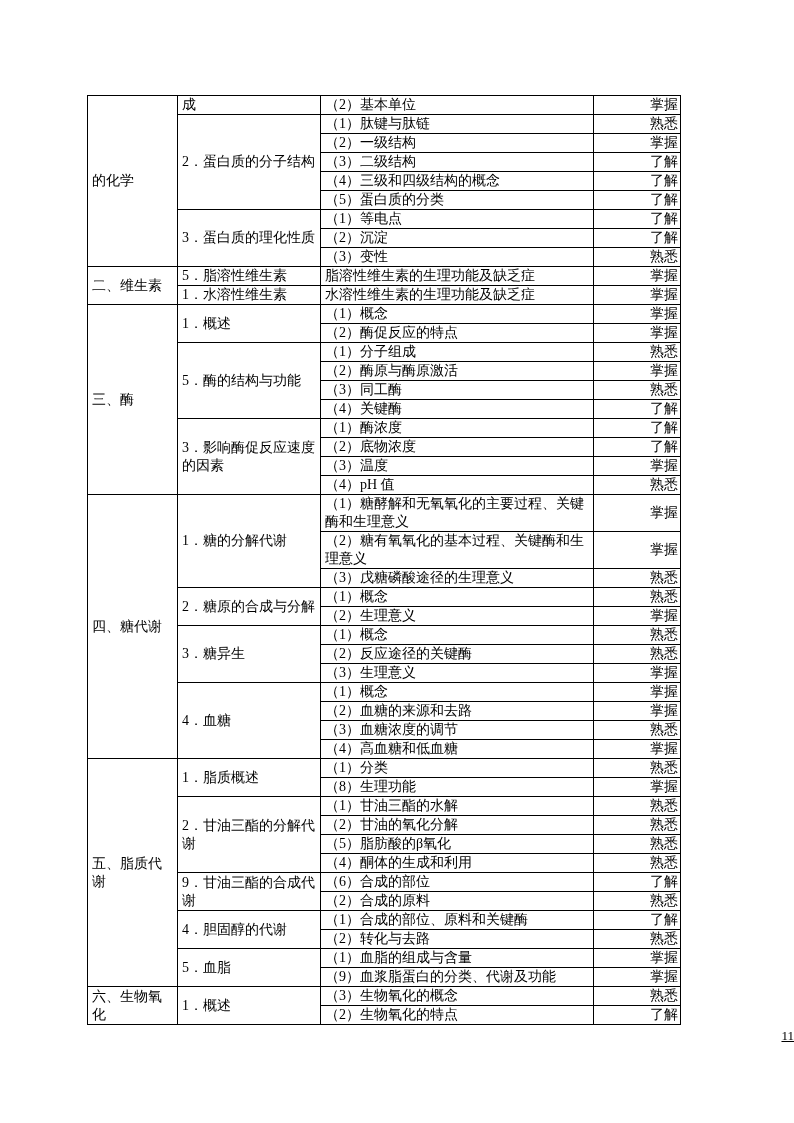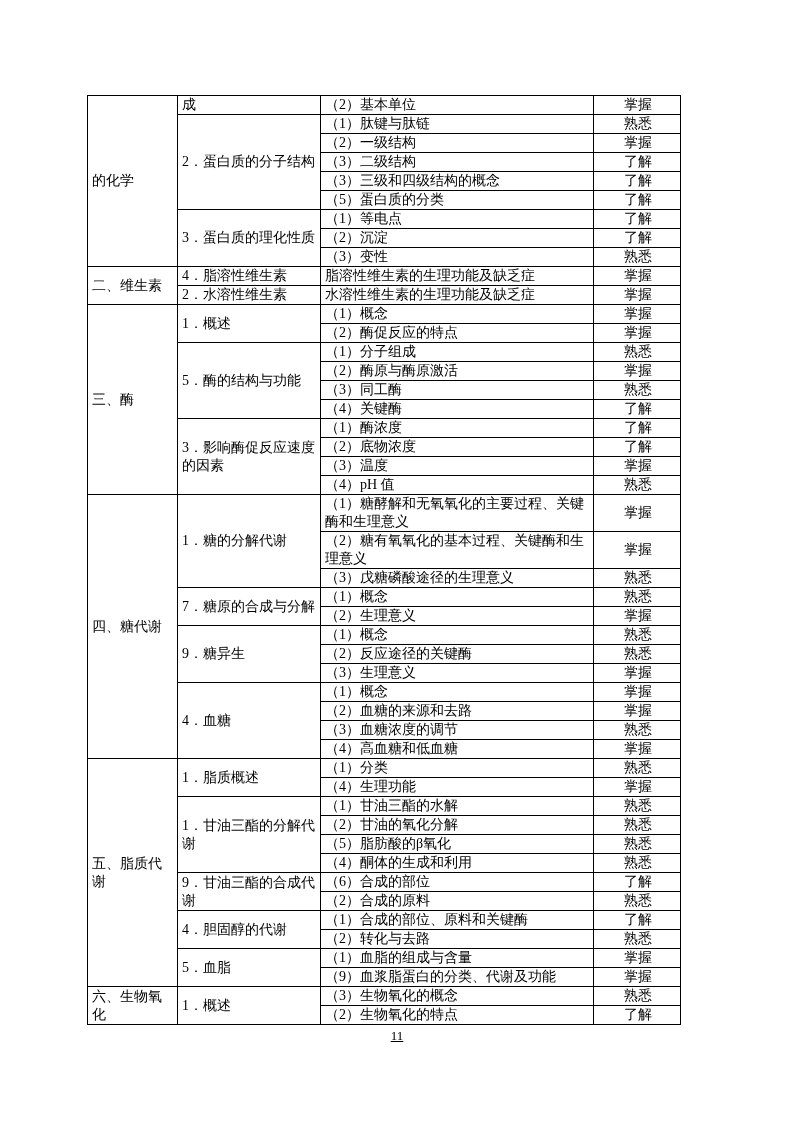--- a/index.html
+++ b/index.html
@@ -24,27 +24,27 @@
     line-height: 18px;
     height: 18px;
     padding: 0 2px 0 4px;
     vertical-align: middle;
     overflow: hidden;
     word-break: break-all;
   }
   td.col-section { }
   td.col-sub { }
   td.col-item { padding-left: 2px; }
-  td.col-level { text-align: center; padding: 0; }
+  td.col-level { text-align: right; padding: 0; }
   td.vtop { vertical-align: top; padding-top: 1px; }
   .page-number {
     position: absolute;
     top: 1028px; left: 0;
     width: 100%;
-    text-align: center;
+    text-align: right;
     font-size: 13px;
     text-decoration: underline;
   }
 </style>
 </head>
 <body>
 
 <div class="sheet">
   <table class="syllabus">
     <colgroup>
@@ -67,21 +67,21 @@
         </tr>
         <tr>
           <td class="col-item">（2）一级结构</td>
           <td class="col-level">掌握</td>
         </tr>
         <tr>
           <td class="col-item">（3）二级结构</td>
           <td class="col-level">了解</td>
         </tr>
         <tr>
-          <td class="col-item">（3）三级和四级结构的概念</td>
+          <td class="col-item">（4）三级和四级结构的概念</td>
           <td class="col-level">了解</td>
         </tr>
         <tr>
           <td class="col-item">（5）蛋白质的分类</td>
           <td class="col-level">了解</td>
         </tr>
         <tr>
           <td class="col-sub" rowspan="3">3．蛋白质的理化性质</td>
           <td class="col-item">（1）等电点</td>
           <td class="col-level">了解</td>
@@ -89,26 +89,26 @@
         <tr>
           <td class="col-item">（2）沉淀</td>
           <td class="col-level">了解</td>
         </tr>
         <tr>
           <td class="col-item">（3）变性</td>
           <td class="col-level">熟悉</td>
         </tr>
         <tr>
           <td class="col-section" rowspan="2">二、维生素</td>
-          <td class="col-sub">4．脂溶性维生素</td>
+          <td class="col-sub">5．脂溶性维生素</td>
           <td class="col-item">脂溶性维生素的生理功能及缺乏症</td>
           <td class="col-level">掌握</td>
         </tr>
         <tr>
-          <td class="col-sub">2．水溶性维生素</td>
+          <td class="col-sub">1．水溶性维生素</td>
           <td class="col-item">水溶性维生素的生理功能及缺乏症</td>
           <td class="col-level">掌握</td>
         </tr>
         <tr>
           <td class="col-section" rowspan="10">三、酶</td>
           <td class="col-sub" rowspan="2">1．概述</td>
           <td class="col-item">（1）概念</td>
           <td class="col-level">掌握</td>
         </tr>
         <tr>
@@ -157,30 +157,30 @@
         </tr>
         <tr>
           <td class="col-item">（2）糖有氧氧化的基本过程、关键酶和生理意义</td>
           <td class="col-level">掌握</td>
         </tr>
         <tr>
           <td class="col-item">（3）戊糖磷酸途径的生理意义</td>
           <td class="col-level">熟悉</td>
         </tr>
         <tr>
-          <td class="col-sub" rowspan="2">7．糖原的合成与分解</td>
+          <td class="col-sub" rowspan="2">2．糖原的合成与分解</td>
           <td class="col-item">（1）概念</td>
           <td class="col-level">熟悉</td>
         </tr>
         <tr>
           <td class="col-item">（2）生理意义</td>
           <td class="col-level">掌握</td>
         </tr>
         <tr>
-          <td class="col-sub" rowspan="3">9．糖异生</td>
+          <td class="col-sub" rowspan="3">3．糖异生</td>
           <td class="col-item">（1）概念</td>
           <td class="col-level">熟悉</td>
         </tr>
         <tr>
           <td class="col-item">（2）反应途径的关键酶</td>
           <td class="col-level">熟悉</td>
         </tr>
         <tr>
           <td class="col-item">（3）生理意义</td>
           <td class="col-level">掌握</td>
@@ -202,25 +202,25 @@
           <td class="col-item">（4）高血糖和低血糖</td>
           <td class="col-level">掌握</td>
         </tr>
         <tr>
           <td class="col-section" rowspan="12">五、脂质代谢</td>
           <td class="col-sub" rowspan="2">1．脂质概述</td>
           <td class="col-item">（1）分类</td>
           <td class="col-level">熟悉</td>
         </tr>
         <tr>
-          <td class="col-item">（4）生理功能</td>
-          <td class="col-level">掌握</td>
-        </tr>
-        <tr>
-          <td class="col-sub" rowspan="4">1．甘油三酯的分解代谢</td>
+          <td class="col-item">（8）生理功能</td>
+          <td class="col-level">掌握</td>
+        </tr>
+        <tr>
+          <td class="col-sub" rowspan="4">2．甘油三酯的分解代谢</td>
           <td class="col-item">（1）甘油三酯的水解</td>
           <td class="col-level">熟悉</td>
         </tr>
         <tr>
           <td class="col-item">（2）甘油的氧化分解</td>
           <td class="col-level">熟悉</td>
         </tr>
         <tr>
           <td class="col-item">（5）脂肪酸的β氧化</td>
           <td class="col-level">熟悉</td>

